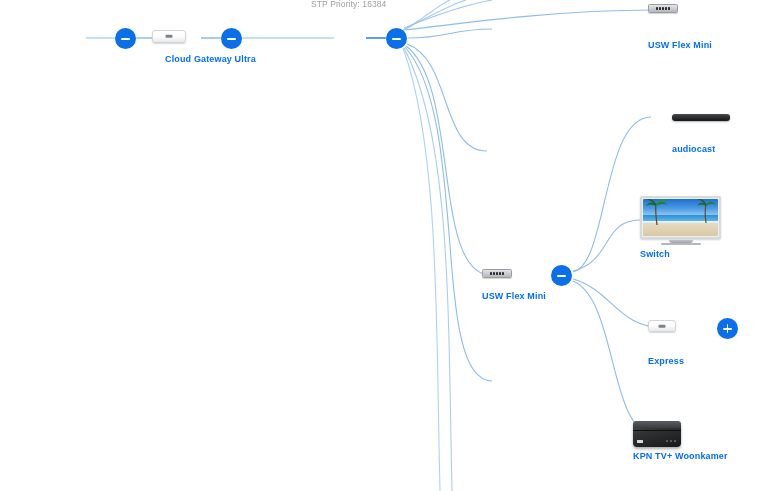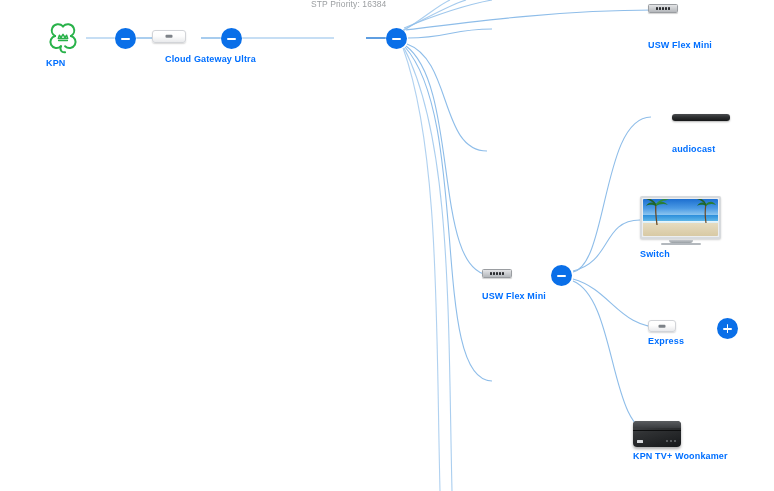--- a/index.html
+++ b/index.html
@@ -199,38 +199,20 @@
 
       <path d="M573,272 C608,265 602,117 651,117"></path>
       <path d="M573,271 C612,262 602,220 640,220"></path>
       <path d="M573,279 C612,290 618,328 665,328"></path>
       <path d="M573,281 C618,300 608,434 655,434"></path>
     </g>
   </svg>
 
   <div class="stp" style="left:311px;top:-1px;">STP Priority: 16384</div>
 
-  <div class="node" style="left:46px;top:22px;width:40px;">
-    <div class="art">
-      <svg class="kpn-logo" viewBox="0 0 34 32">
-        <g fill="none" stroke="#29b24a" stroke-width="2" stroke-linejoin="round" stroke-linecap="round">
-          <path d="M17 4.4c3.1-3.3 8.6-2.6 10.6 1.3 1.6 3.2 .1 6.6-2.7 8.3"></path>
-          <path d="M17 4.4C13.9 1.1 8.4 1.8 6.4 5.7c-1.6 3.2-.1 6.6 2.7 8.3"></path>
-          <path d="M9.1 14c-3.8 1.1-5.9 5.2-4 8.8 1.9 3.6 6.9 4.3 9.8 1.4"></path>
-          <path d="M24.9 14c3.8 1.1 5.9 5.2 4 8.8-1.9 3.6-6.9 4.3-9.8 1.4"></path>
-          <path d="M14.9 24.2c-1.4 3.4 .6 6.6 4.2 6.1"></path>
-        </g>
-        <g fill="none" stroke="#29b24a" stroke-width="1.5" stroke-linejoin="round" stroke-linecap="round">
-          <path d="M12.3 16.6l1.1-3.4 1.6 2.3 2-3.1 2 3.1 1.6-2.3 1.1 3.4z"></path>
-          <path d="M12.6 18.6h8.8"></path>
-        </g>
-      </svg>
-    </div>
-    <div class="label">KPN</div>
-  </div>
 
   <div class="node" style="left:152px;top:26px;width:66px;">
     <div class="art" style="height:20px;">
       <div class="slab"></div>
     </div>
     <div class="label" style="margin-top:8px;padding-left:13px;">Cloud Gateway Ultra</div>
   </div>
   <div class="bubble" style="left:115px;top:28px;">
     <span class="glyph"></span>
   </div>
@@ -309,21 +291,21 @@
         <div class="base"></div>
       </div>
     </div>
     <div class="label">Switch</div>
   </div>
 
   <div class="node" style="left:648px;top:316px;width:66px;">
     <div class="art" style="height:20px;">
       <div class="slab" style="width:26px;height:10px;"></div>
     </div>
-    <div class="label" style="margin-top:0;">Express</div>
+    <div class="label" style="margin-top:20px;">Express</div>
   </div>
   <div class="bubble plus" style="left:717px;top:318px;">
     <span class="glyph"></span>
   </div>
 
   <div class="node" style="left:633px;top:421px;width:96px;">
     <div class="art">
       <div class="stb">
         <span class="top"></span>
         <span class="seam"></span>

